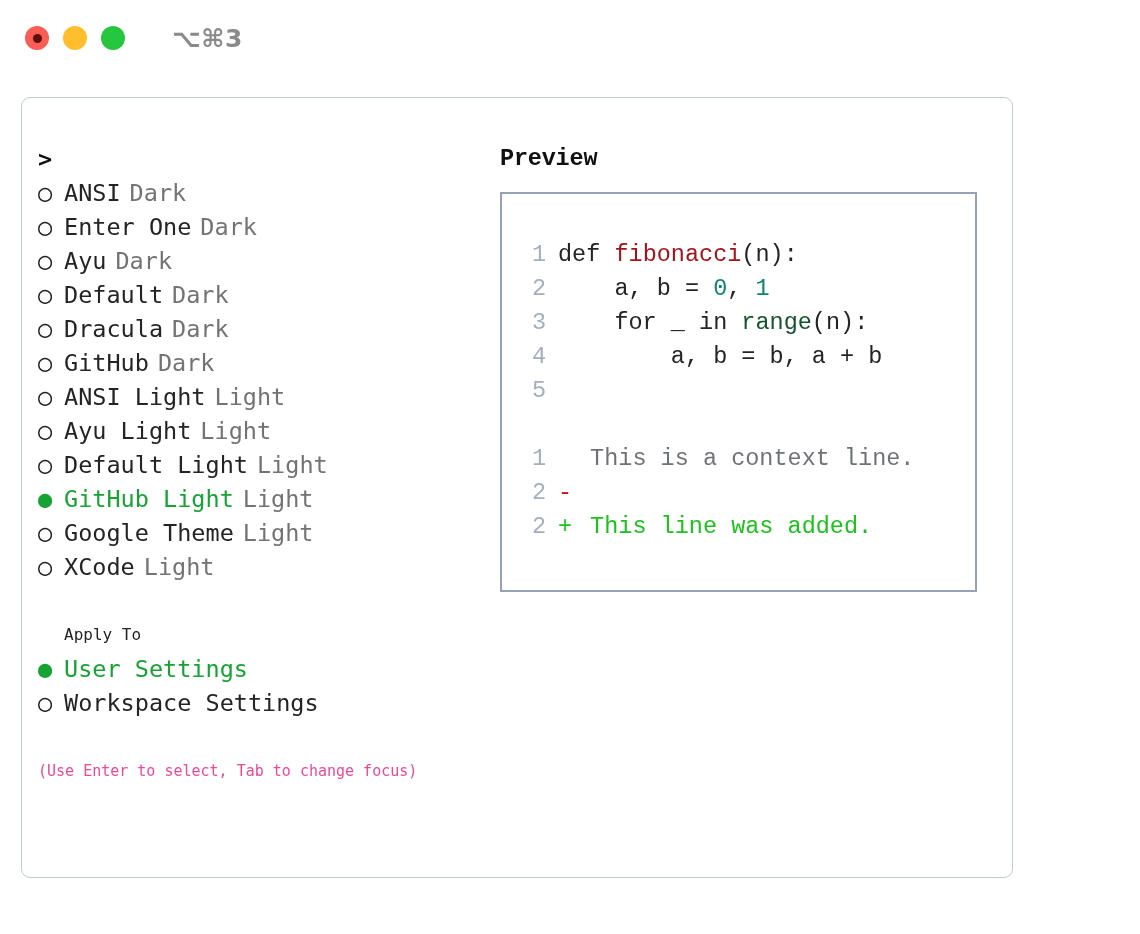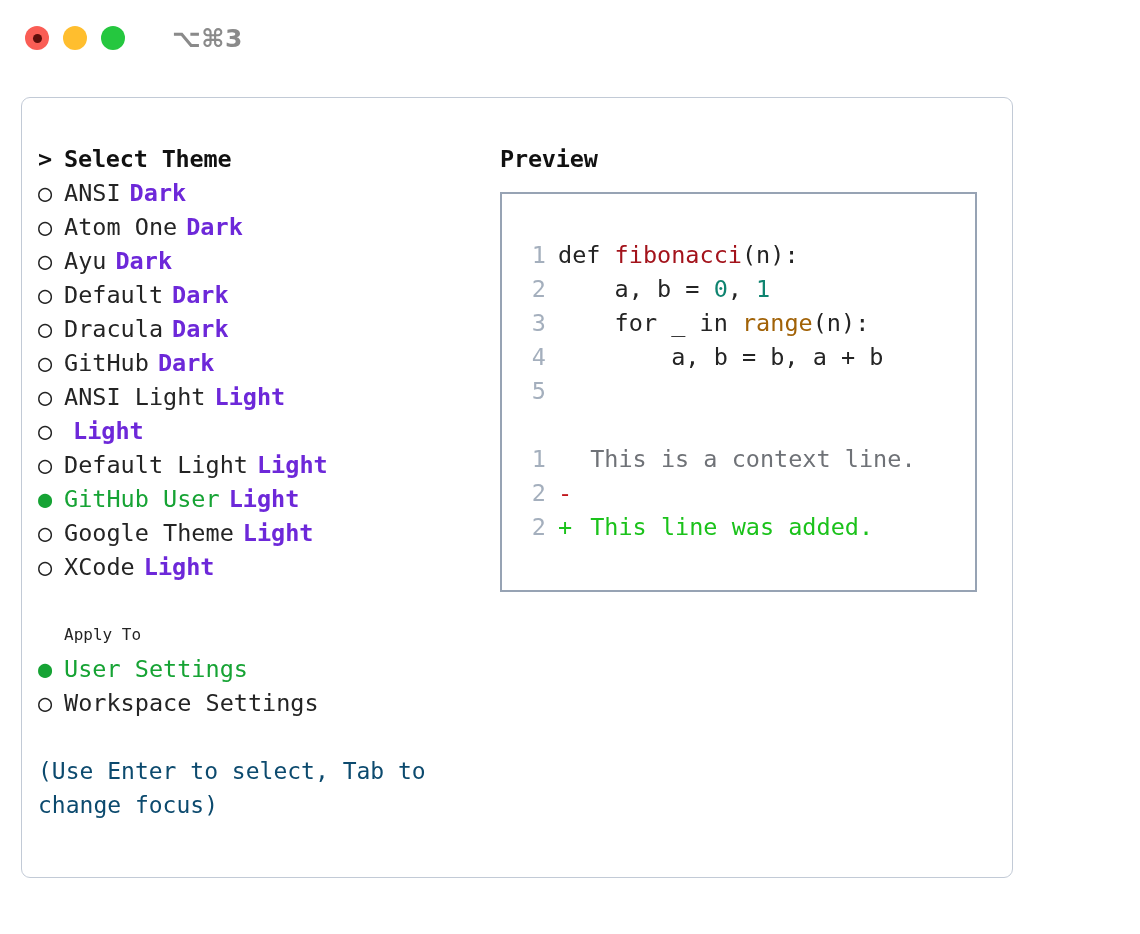--- a/index.html
+++ b/index.html
@@ -83,21 +83,21 @@
     box-sizing: border-box;
     background: #ffffff;
   }
 
   .columns {
     display: flex;
     padding: 44px 0 0 16px;
     box-sizing: border-box;
   }
   .col-left { width: 462px; flex: none; }
-  .col-right { flex: 1; }
+  .col-right { flex: 1; font-family: Liberation Mono, monospace; }
 
   
   .list-row {
     display: flex;
     align-items: baseline;
     font-size: 23.5px;
     line-height: 34px;
     white-space: pre;
     color: #242424;
   }
@@ -109,40 +109,39 @@
   }
   .marker-sel { color: #16a334; }
   .row-head {
     font-weight: bold;
     color: #111111;
     letter-spacing: -0.2px;
   }
   .row-head .marker { font-weight: bold; color: #111111; }
   .label-sel { color: #16a334; }
   .badge {
-    color: #6d28d9;
+    color: #737373;
     margin-left: 9px;
-    font-weight: bold;
   }
 
   .group-gap { height: 34px; }
 
   .section-head {
     font-size: 16px;
     line-height: 34px;
     color: #242424;
     padding-left: 26px;
     white-space: pre;
   }
 
   .hint {
     margin-top: 34px;
-    font-size: 23px;
-    line-height: 34px;
-    color: #0c4a6e;
+    font-size: 15px;
+    line-height: 34px;
+    color: #ec4899;
     width: 420px;
   }
 
   
   .preview-title {
     font-size: 23.5px;
     line-height: 34px;
     font-weight: bold;
     color: #111111;
     letter-spacing: -0.2px;
@@ -168,21 +167,21 @@
     width: 30px;
     flex: none;
     text-align: right;
     color: #a4afbd;
     margin-right: 12px;
   }
   .code-text { color: #242424; }
   .blank-line { height: 34px; }
 
   .tok-fn    { color: #a3131b; }
-  .tok-call  { color: #a16207; }
+  .tok-call  { color: #14532d; }
   .tok-num   { color: #0f8470; }
   .tok-plain { color: #242424; }
 
   .diff-marker {
     width: 18px;
     flex: none;
     display: inline-block;
   }
   .diff-context { color: #6f7277; }
   .diff-del     { color: #c1161c; }
@@ -202,34 +201,33 @@
     <div class="shortcut">⌥⌘3</div>
   </div>
 
   <div class="panel">
     <div class="columns">
 
       <div class="col-left">
 
         <div class="list-row row-head">
           <span class="marker">&gt;</span>
-          <span>Select Theme</span>
         </div>
 
         <div id="theme-items">
             <div class="list-row"><span class="marker">○</span><span class="">ANSI</span><span class="badge">Dark</span></div>
-            <div class="list-row"><span class="marker">○</span><span class="">Atom One</span><span class="badge">Dark</span></div>
+            <div class="list-row"><span class="marker">○</span><span class="">Enter One</span><span class="badge">Dark</span></div>
             <div class="list-row"><span class="marker">○</span><span class="">Ayu</span><span class="badge">Dark</span></div>
             <div class="list-row"><span class="marker">○</span><span class="">Default</span><span class="badge">Dark</span></div>
             <div class="list-row"><span class="marker">○</span><span class="">Dracula</span><span class="badge">Dark</span></div>
             <div class="list-row"><span class="marker">○</span><span class="">GitHub</span><span class="badge">Dark</span></div>
             <div class="list-row"><span class="marker">○</span><span class="">ANSI Light</span><span class="badge">Light</span></div>
-            <div class="list-row"><span class="marker">○</span><span class="badge">Light</span></div>
+            <div class="list-row"><span class="marker">○</span><span class="">Ayu Light</span><span class="badge">Light</span></div>
             <div class="list-row"><span class="marker">○</span><span class="">Default Light</span><span class="badge">Light</span></div>
-            <div class="list-row"><span class="marker marker-sel">●</span><span class="label-sel">GitHub User</span><span class="badge">Light</span></div>
+            <div class="list-row"><span class="marker marker-sel">●</span><span class="label-sel">GitHub Light</span><span class="badge">Light</span></div>
             <div class="list-row"><span class="marker">○</span><span class="">Google Theme</span><span class="badge">Light</span></div>
             <div class="list-row"><span class="marker">○</span><span class="">XCode</span><span class="badge">Light</span></div>
           </div>
 
         <div class="group-gap"></div>
 
         <div class="section-head">Apply To</div>
 
         <div id="apply-items">
             <div class="list-row"><span class="marker marker-sel">●</span><span class="label-sel">User Settings</span></div>

